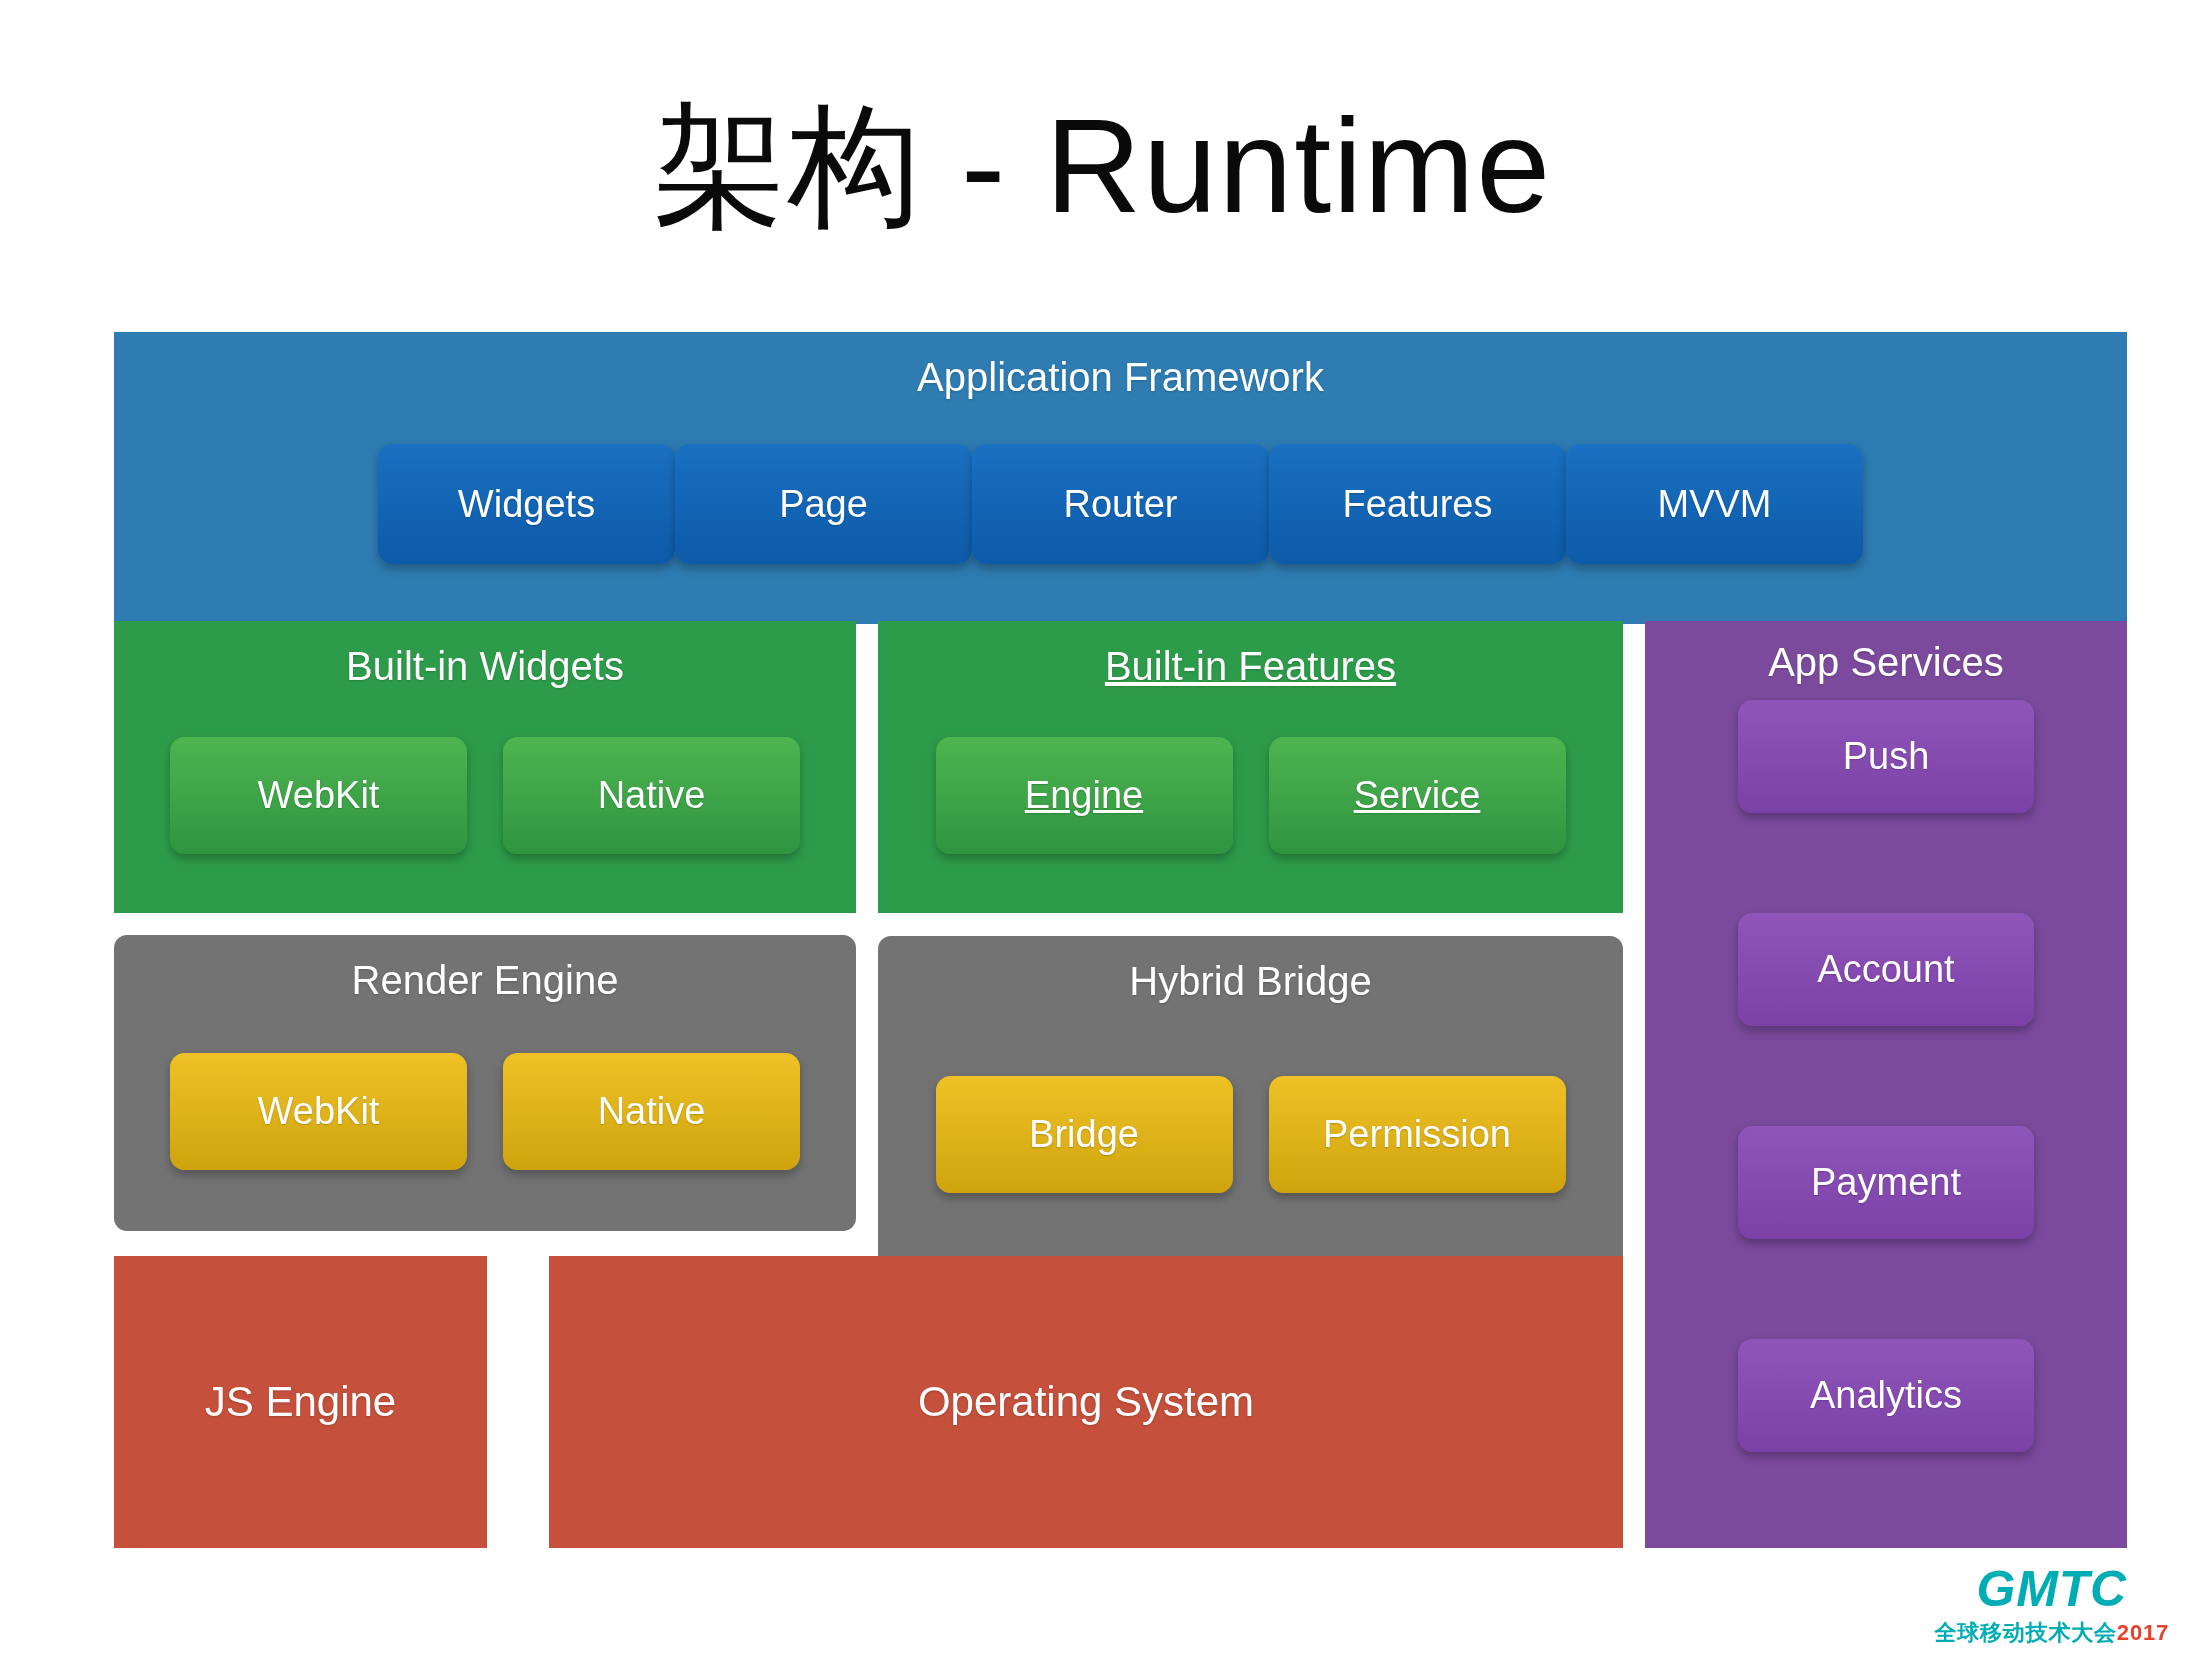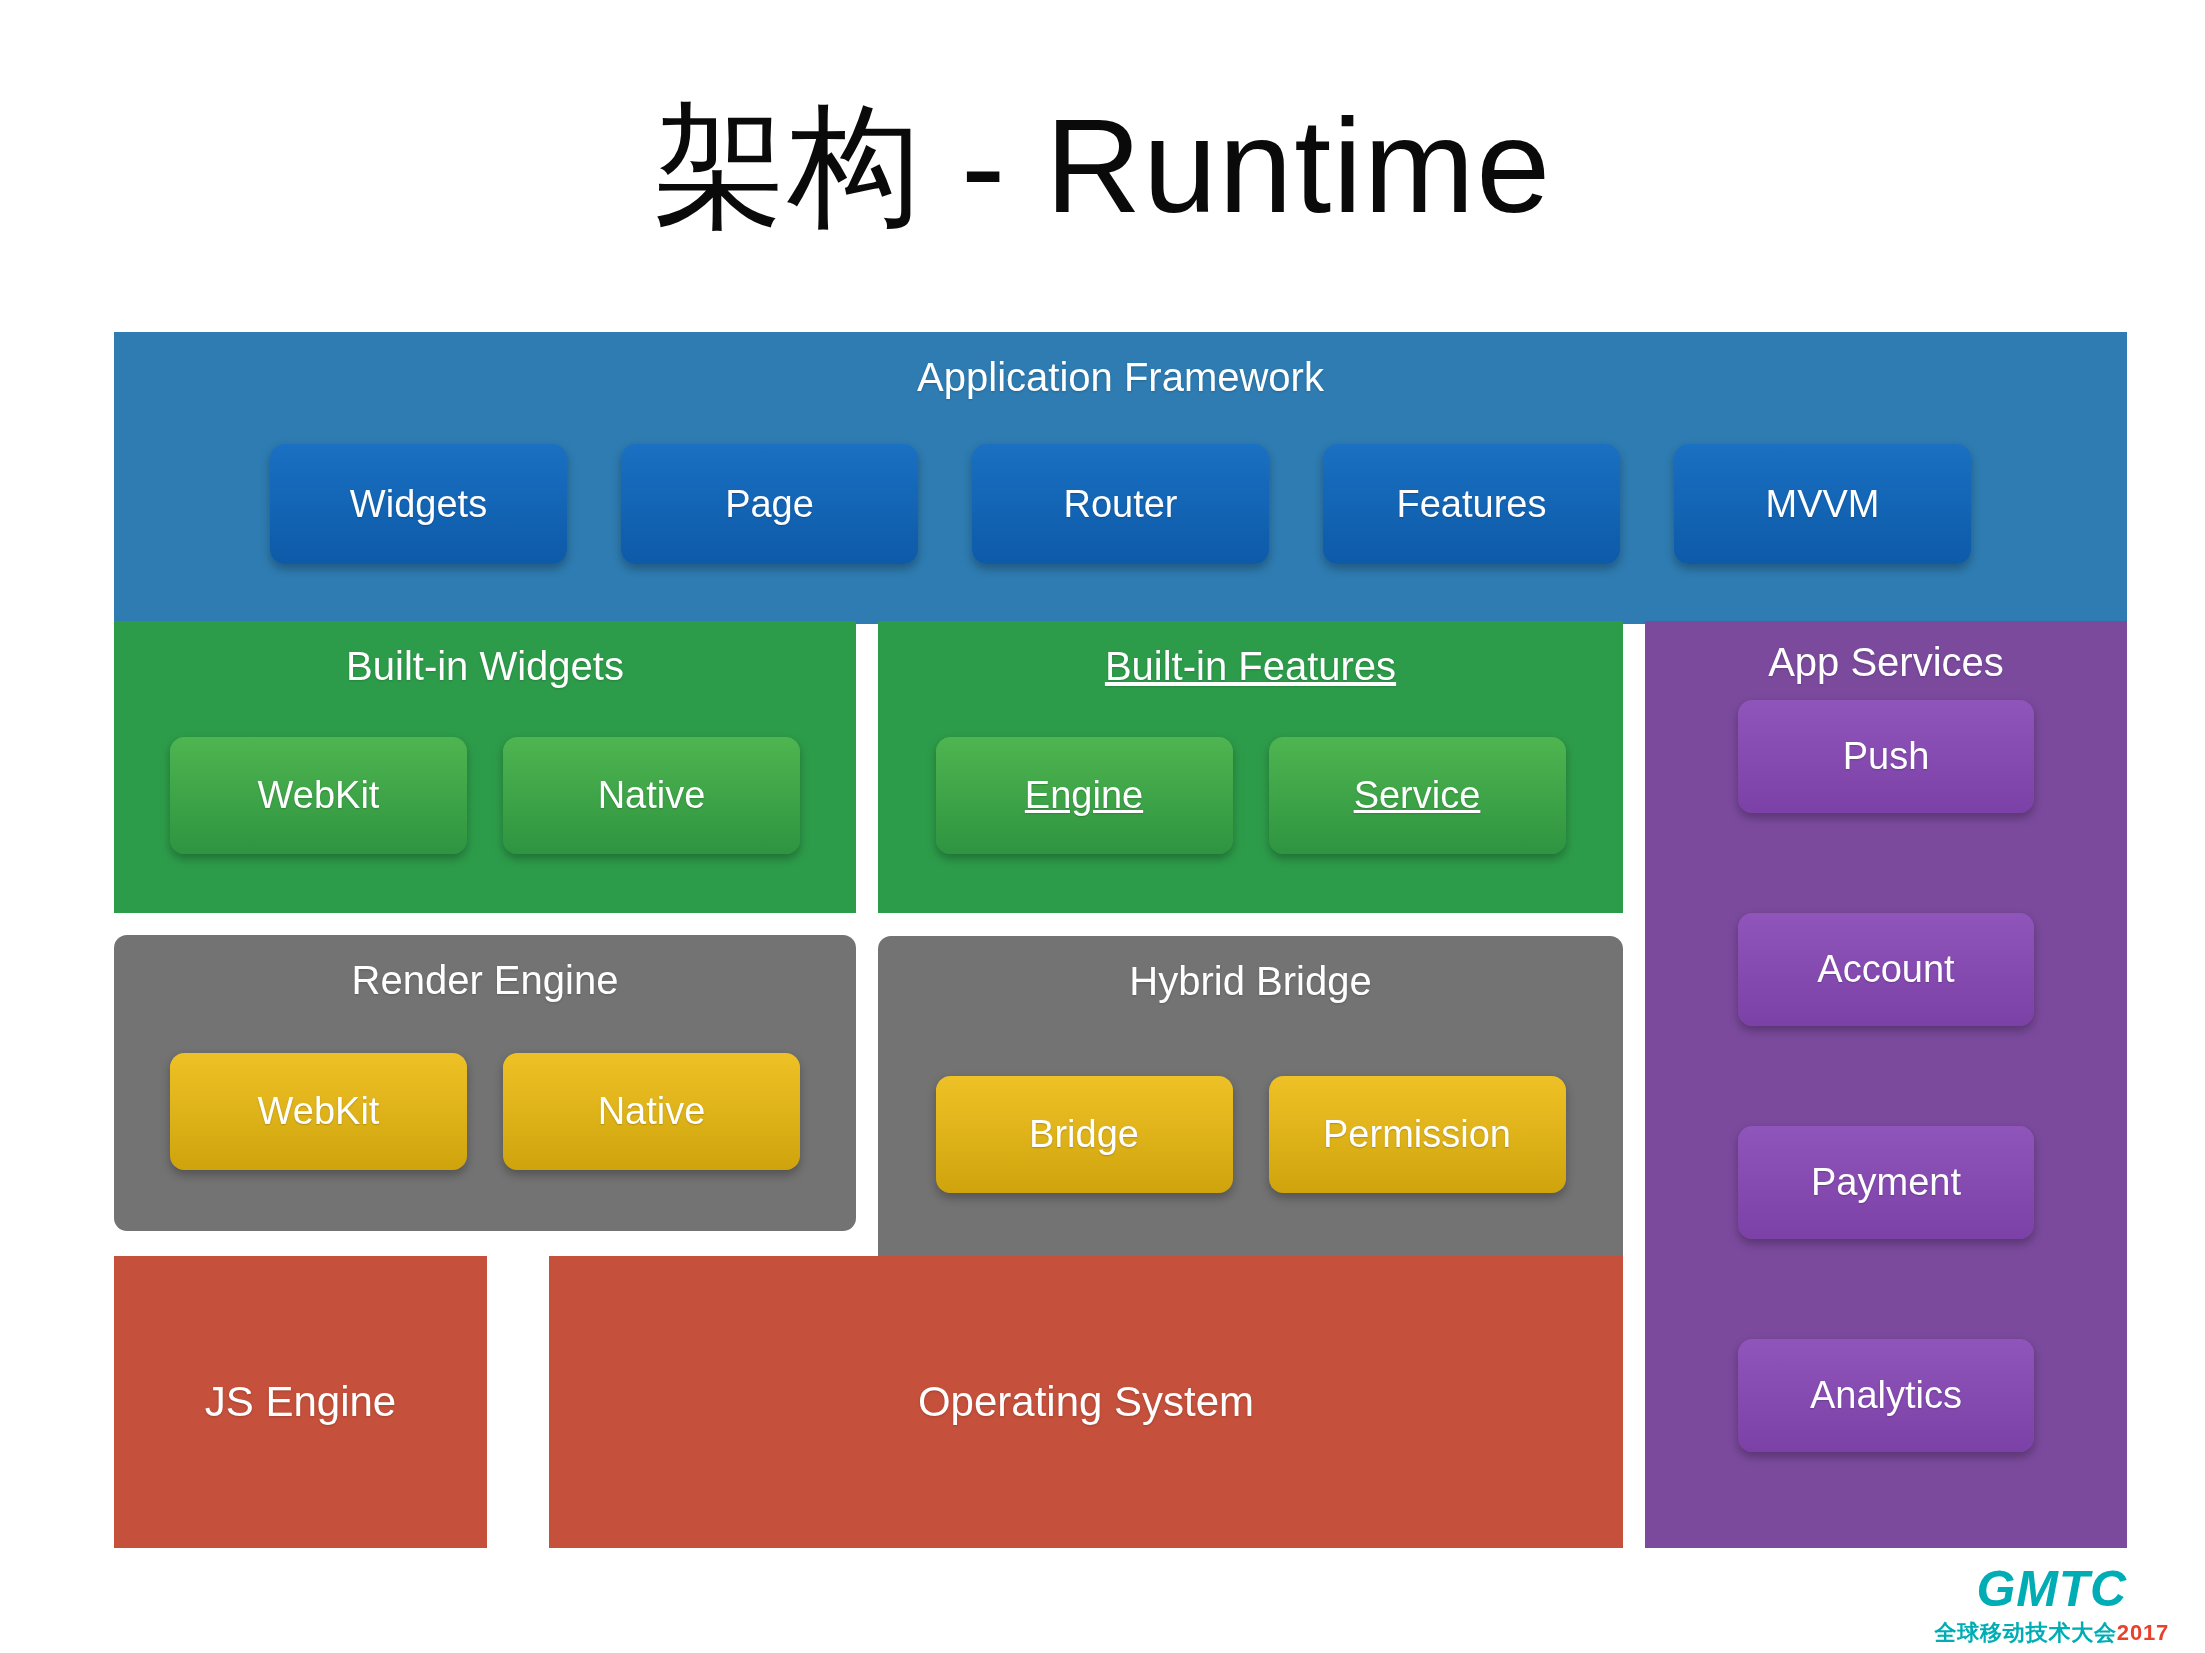--- a/index.html
+++ b/index.html
@@ -26,21 +26,21 @@
   }
   .chip {
     height: 120px; border-radius: 14.5px; display: flex; align-items: center;
     justify-content: center; font-size: 38px; color: #ffffff;
     box-shadow: 0 4.8px 9.7px rgba(0,0,0,0.28);
     text-shadow: 0 0.8px 1.6px rgba(0,0,0,0.2);
   }
 
   
   .p-appfw { left: 114px; top: 300px; width: 2013px; height: 292px; background: #2e7cb2; margin-top: 32px; }
-  .p-appfw .btn-row { gap: 54px; padding-bottom: 15px; }
+  .p-appfw .btn-row { padding-bottom: 15px; }
   .p-appfw .chip { width: 297px; background: linear-gradient(180deg, #1a70c2, #0d5aa8); }
 
   
   .p-green { background: #2d9c4a; }
   .p-biw { left: 114px; top: 621px; width: 742px; height: 292px; }
   .p-bif { left: 878px; top: 621px; width: 745px; height: 292px; text-decoration: underline; }
   .p-green .btn-row { gap: 36px; padding-bottom: 11.3px; }
   .p-green .chip { width: 297px; height: 117px; background: linear-gradient(180deg, #4eb550, #2f9440); }
 
   

